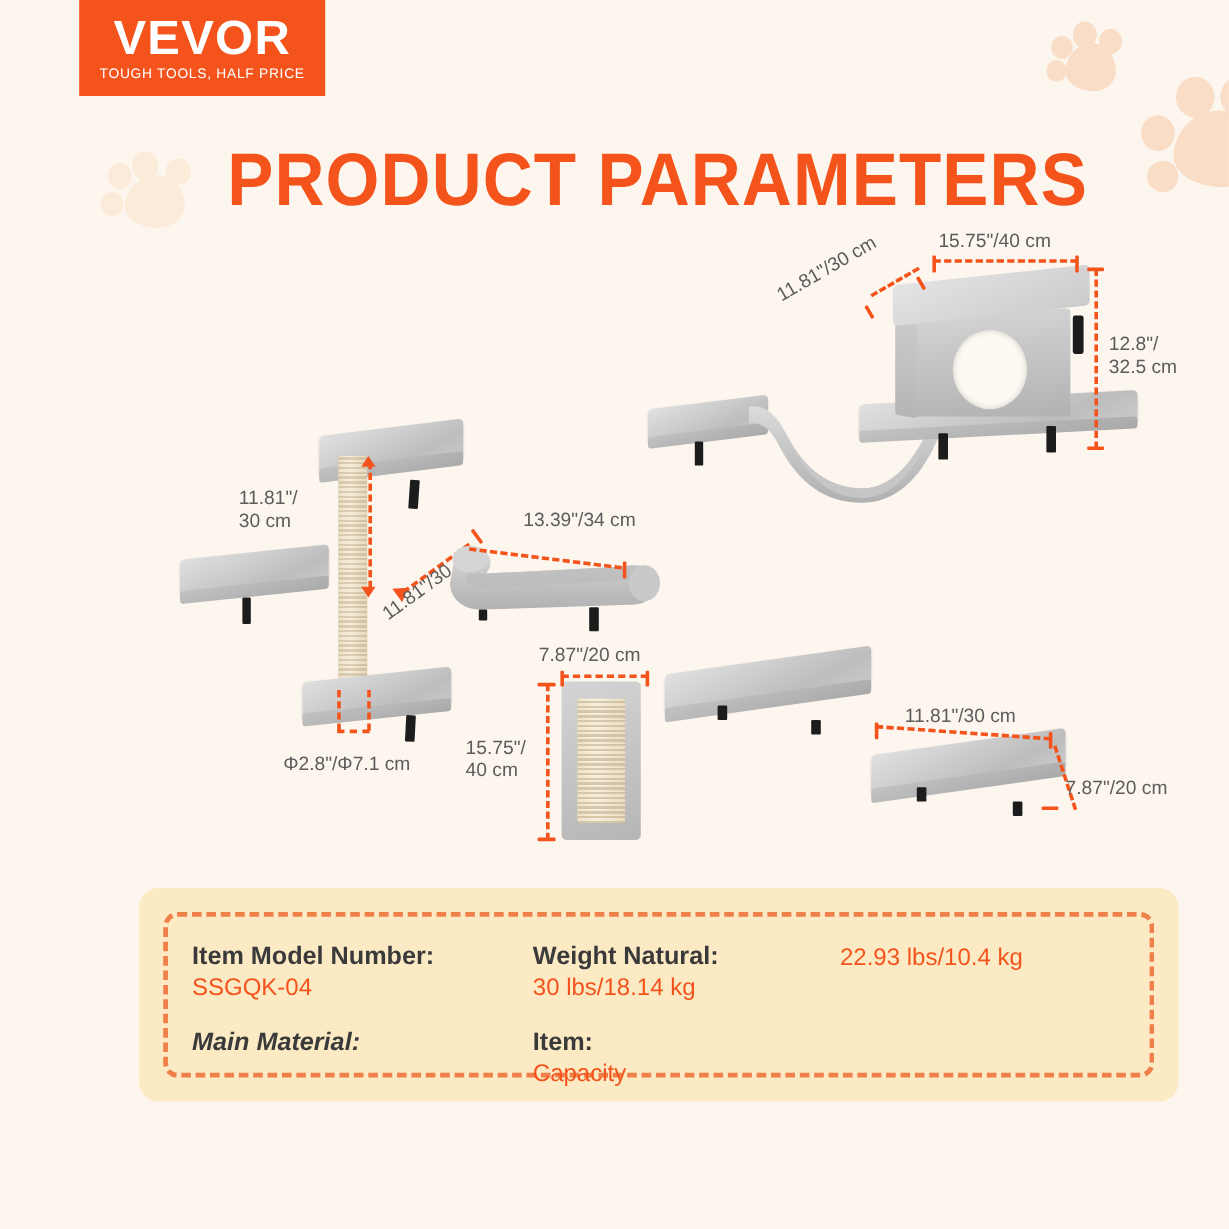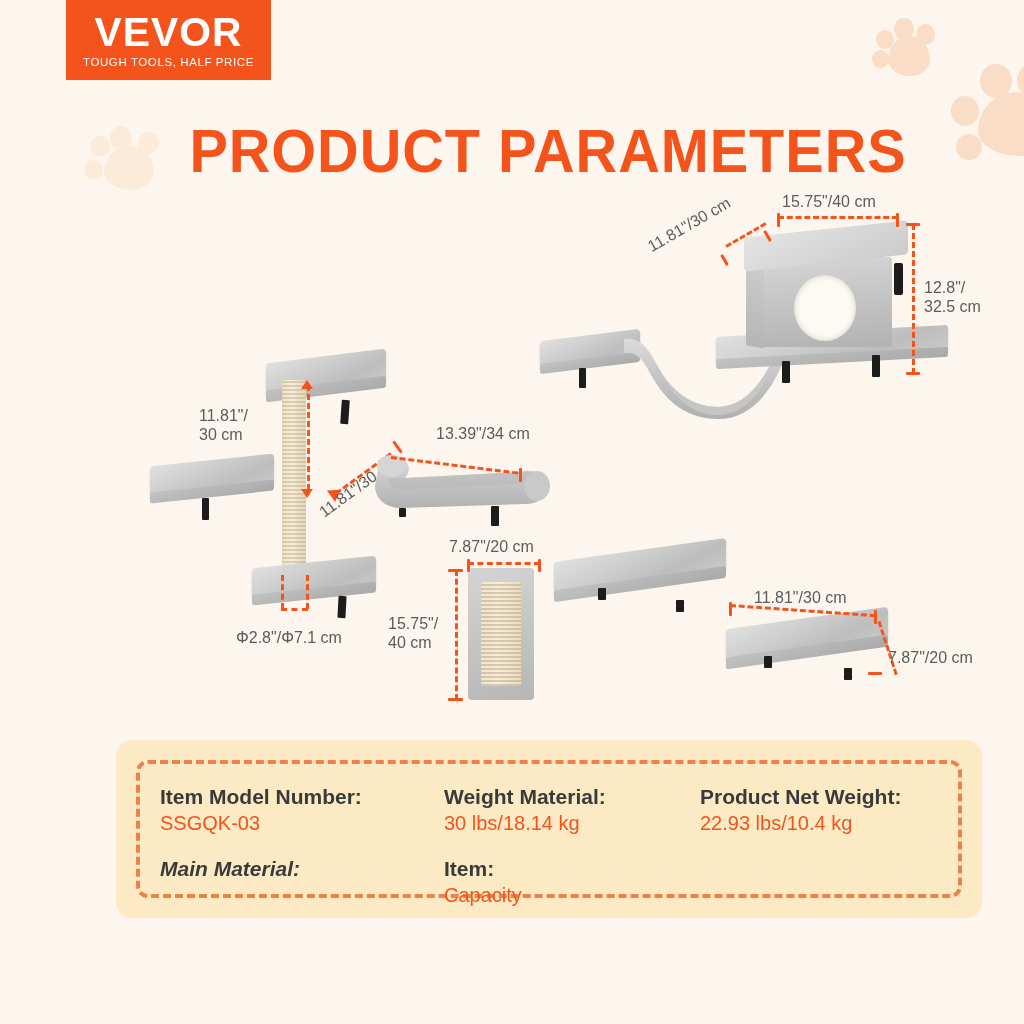--- a/index.html
+++ b/index.html
@@ -313,30 +313,29 @@
   <div class="tick" style="left:832px;top:672px;width:14px;height:3px;"></div>
   <div class="dim-label" style="left:852px;top:648px;">7.87"/20 cm</div>
 
   <div id="specbox">
     <div class="dashes"></div>
 
     <div class="spec-grid">
 
       <div class="spec-cell" style="left:0px;top:0px;">
         <div class="spec-label">Item Model Number:</div>
-        <div class="spec-value">SSGQK-03</div>
+        <div class="spec-value">SSGQK-04</div>
       </div>
 
       <div class="spec-cell" style="left:284px;top:0px;">
-        <div class="spec-label">Weight Material:</div>
+        <div class="spec-label">Weight Natural:</div>
         <div class="spec-value">30 lbs/18.14 kg</div>
       </div>
 
       <div class="spec-cell" style="left:540px;top:0px;">
-        <div class="spec-label">Product Net Weight:</div>
         <div class="spec-value">22.93 lbs/10.4 kg</div>
       </div>
 
       <div class="spec-cell" style="left:0px;top:72px;font-style:italic;">
         <div class="spec-label">Main Material:</div>
       </div>
 
       <div class="spec-cell" style="left:284px;top:72px;">
         <div class="spec-label">Item:</div>
         <div class="spec-value">Capacity</div>

